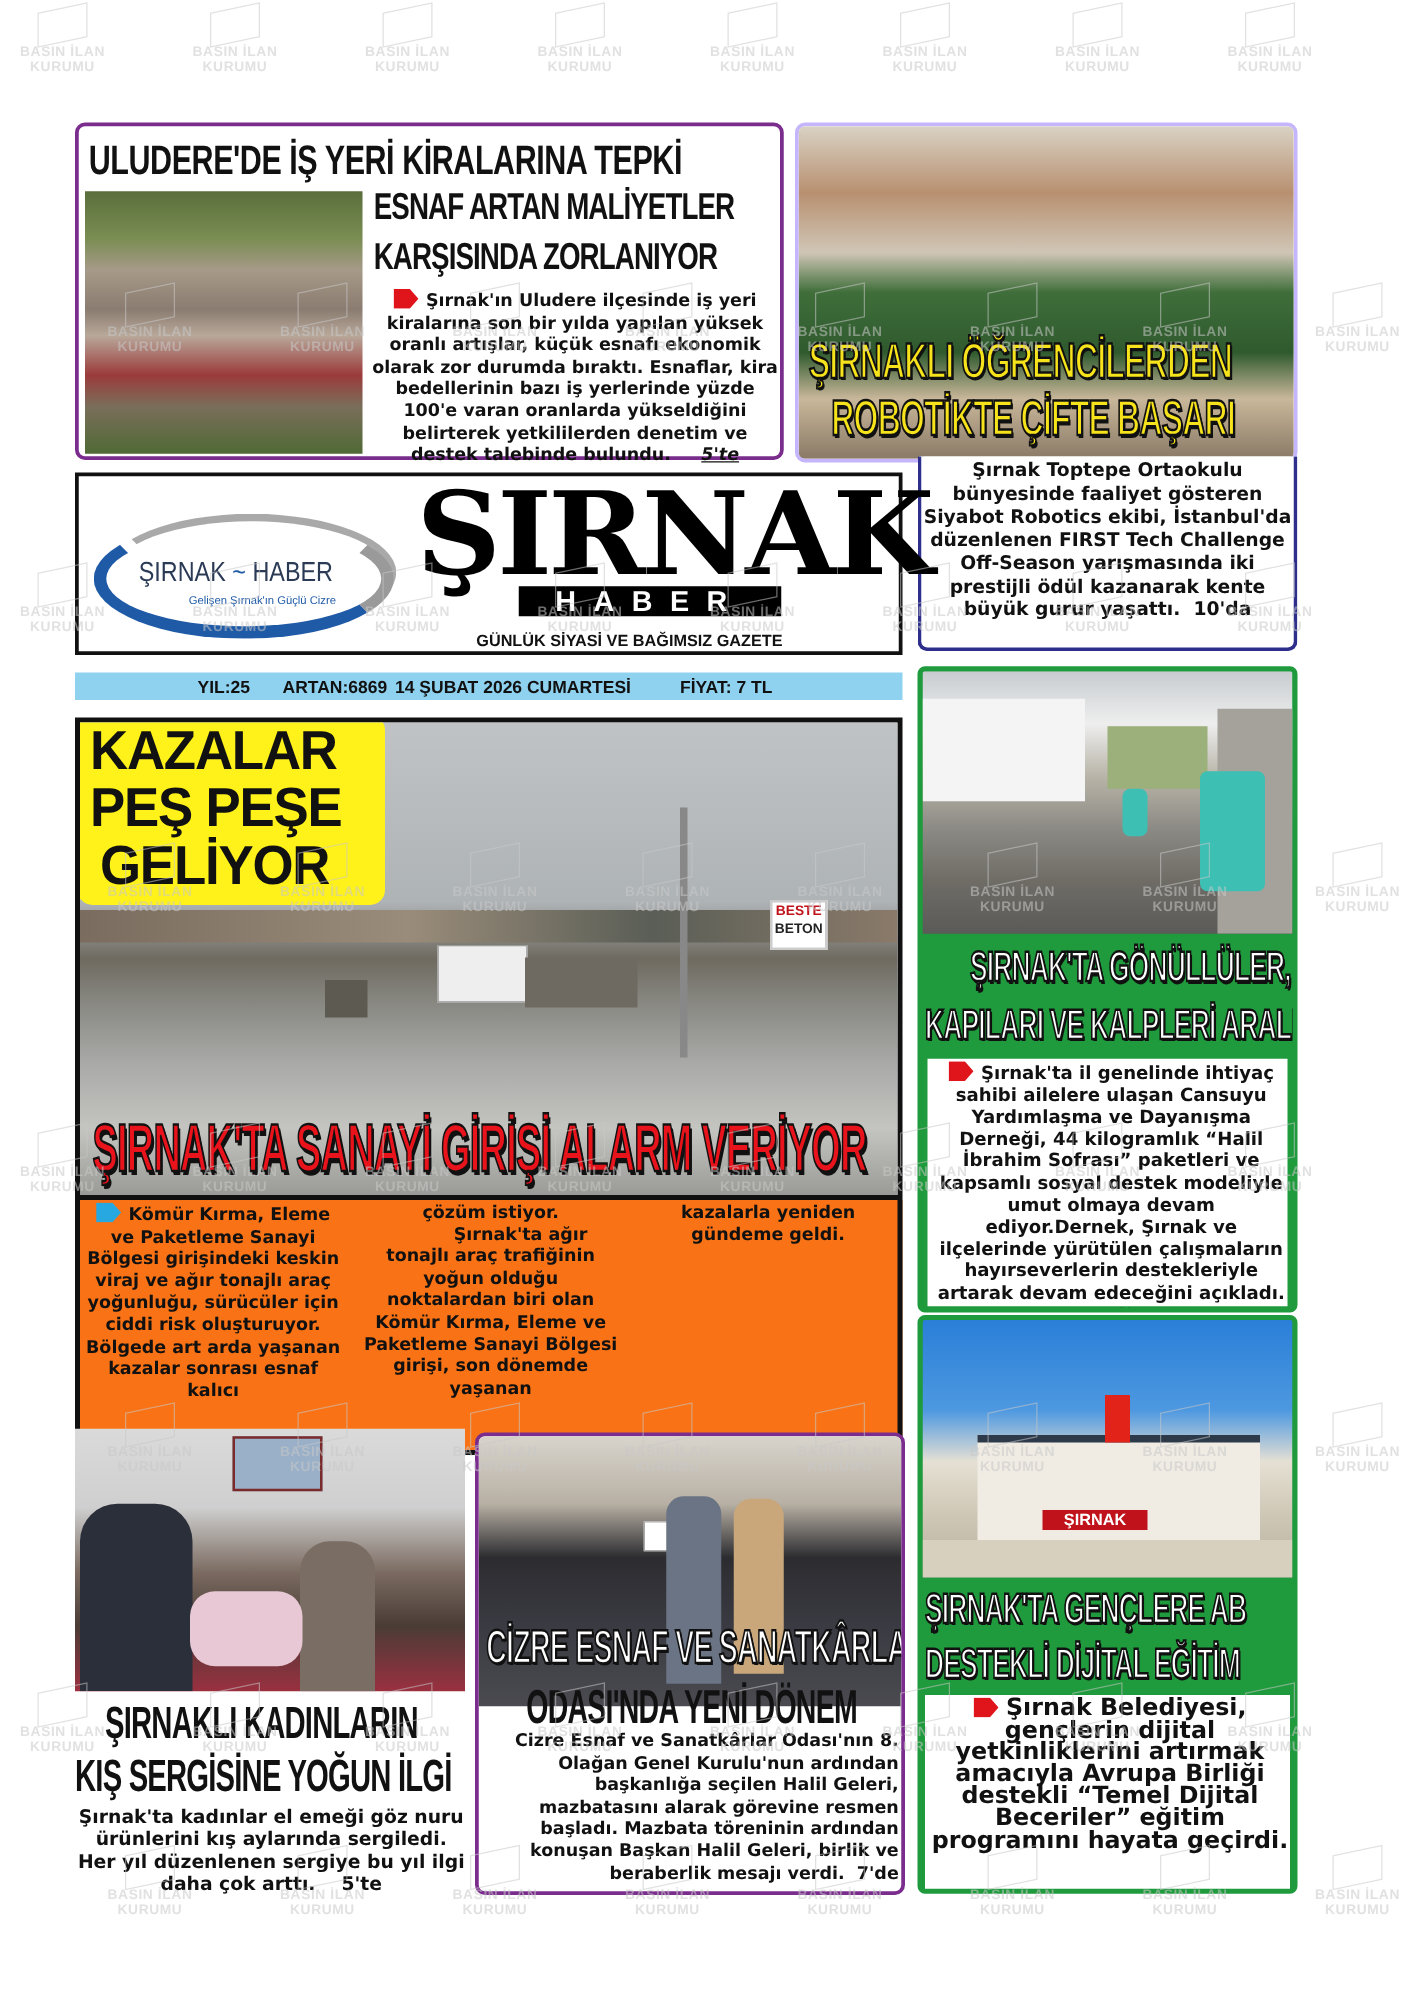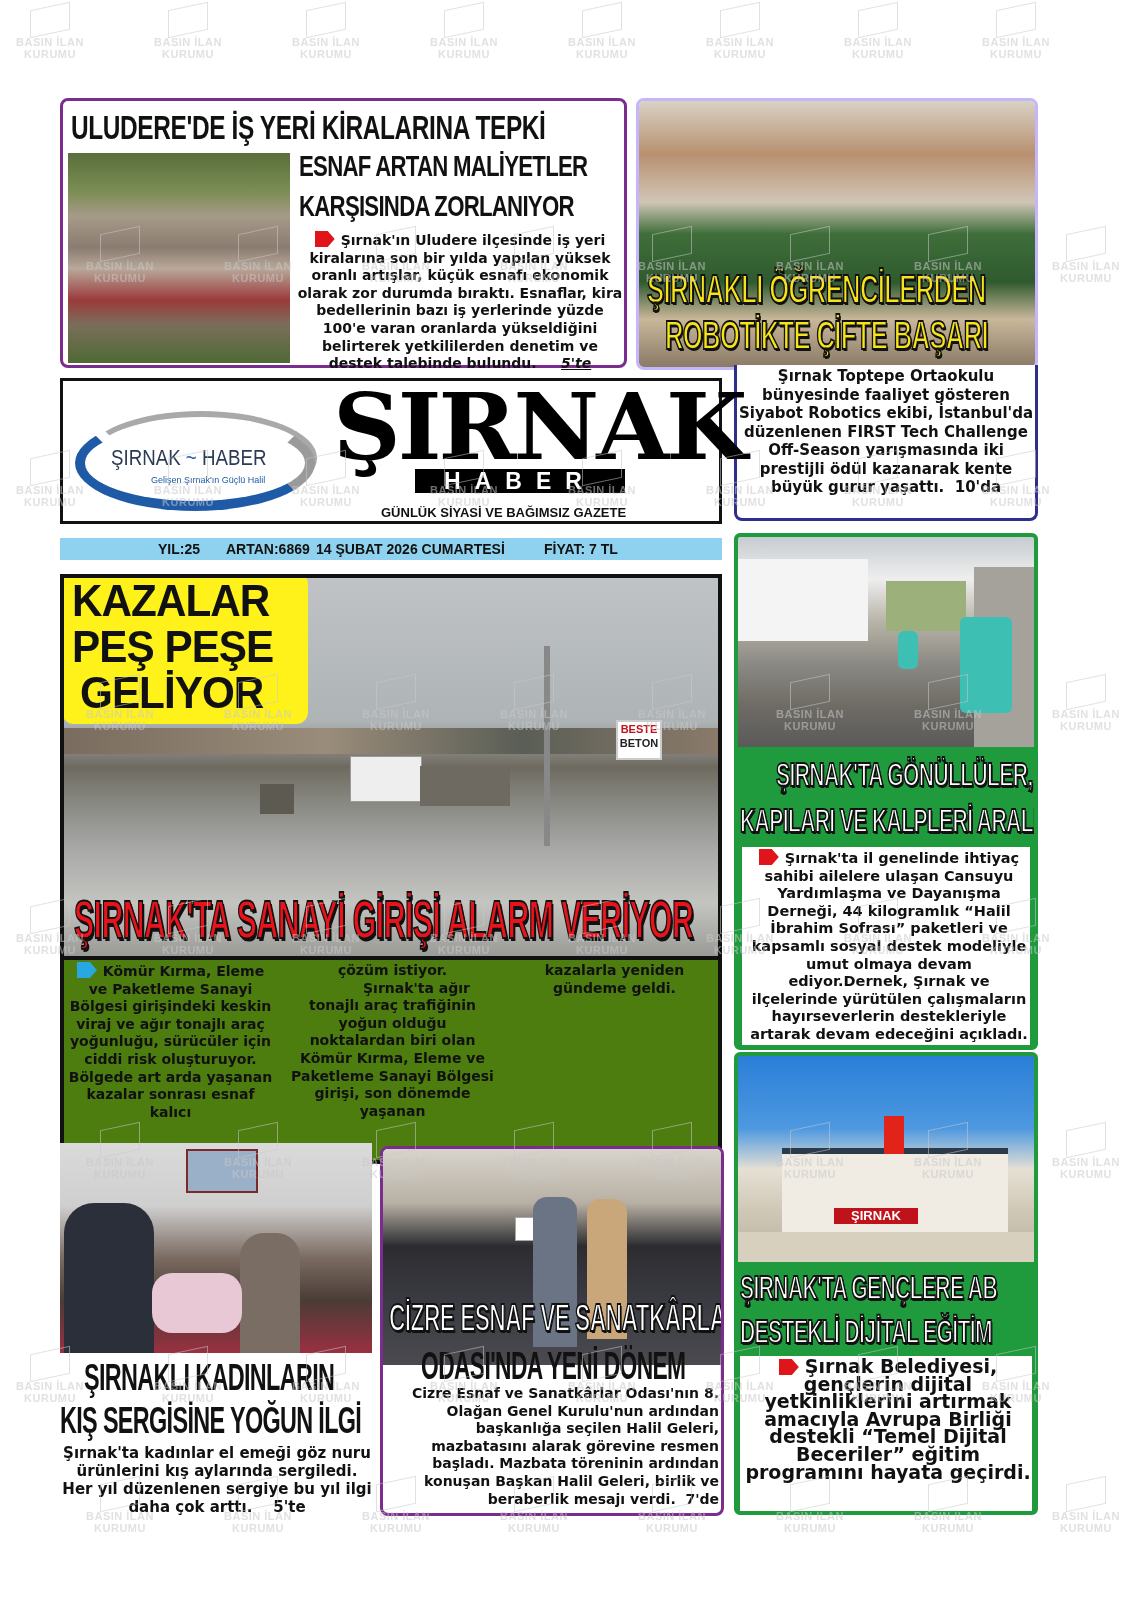--- a/index.html
+++ b/index.html
@@ -60,21 +60,21 @@
   
   #main { left: 60px; top: 574px; width: 662px; height: 386px; border: 4px solid #111; overflow: hidden; }
   #main-photo { left: 0; top: 0; width: 100%; height: 100%;
      background: linear-gradient(180deg,#bfc3c6 0%,#aeb3b6 38%,#6e6a60 50%,#8a8a84 60%,#a9aaa8 72%,#c4c4c0 86%,#9a9a96 100%); }
   #main-badge { left: -2px; top: -6px; width: 246px; height: 152px; background: #fff21a; border-radius: 12px; }
   .badge-line { position: absolute; left: 10px; font-size: 44px; color: #111; transform: scaleX(0.96); }
   #main-b1 { top: 4px; } #main-b2 { top: 50px; } #main-b3 { top: 96px; }
   #main-red { left: 10px; top: 310px; font-size: 54px; color: #e8131b; transform: scaleX(0.56); -webkit-text-stroke: 2px #111; text-shadow: 3px 3px 0 #111; }
   #beton-sign { left: 552px; top: 142px; width: 46px; height: 40px; background: #fff; border: 2px solid #ccc; font-family: "Liberation Sans", sans-serif; font-weight: bold; font-size: 11px; text-align: center; line-height: 14px; color: #222; }
 
-  #main-text-box { left: 60px; top: 960px; width: 662px; height: 204px; border: 4px solid #111; border-top: none; background: #4d7c0f; }
+  #main-text-box { left: 60px; top: 960px; width: 662px; height: 204px; border: 4px solid #111; border-top: none; background: #f97316; }
   .col { position: absolute; top: 2px; width: 205px; }
   #main-c1 { left: 4px; } #main-c2 { left: 226px; } #main-c3 { left: 448px; }
 
   .bullet { display: inline-block; width: 20px; height: 16px; margin-right: 6px; vertical-align: -2px; clip-path: polygon(0 0, 65% 0, 100% 50%, 65% 100%, 0 100%); }
   .bullet.red { background: #e0141b; }
   .bullet.blue { background: #28a8e0; }
   .link-ref { font-style: italic; text-decoration: underline; }
 
   
   #green1 { left: 734px; top: 533px; width: 304px; height: 517px; border: 4px solid #1f9a3c; border-radius: 6px; background: #1f9a3c; overflow: hidden; }
@@ -139,21 +139,21 @@
 
 <div id="masthead" class="abs">
   <div id="mast-logo">
     <div id="mast-ellipse-grey"></div>
     <div id="mast-ellipse-blue"></div>
     <div id="mast-logo-name">
       <span>ŞIRNAK</span>
       <span style="color:#1f5aa6;">~</span>
       <span>HABER</span>
     </div>
-    <div id="mast-logo-slogan">Gelişen Şırnak'ın Güçlü Halil</div>
+    <div id="mast-logo-slogan">Gelişen Şırnak'ın Güçlü Cizre</div>
   </div>
   <div id="mast-title">ŞIRNAK</div>
   <div id="mast-haber">HABER</div>
   <div id="mast-tag">GÜNLÜK SİYASİ VE BAĞIMSIZ GAZETE</div>
 </div>
 
 <div id="dateline" class="abs">
   <span style="left:98px;">YIL:25</span>
   <span style="left:166px;">ARTAN:6869</span>
   <span style="left:256px;">14 ŞUBAT 2026 CUMARTESİ</span>

